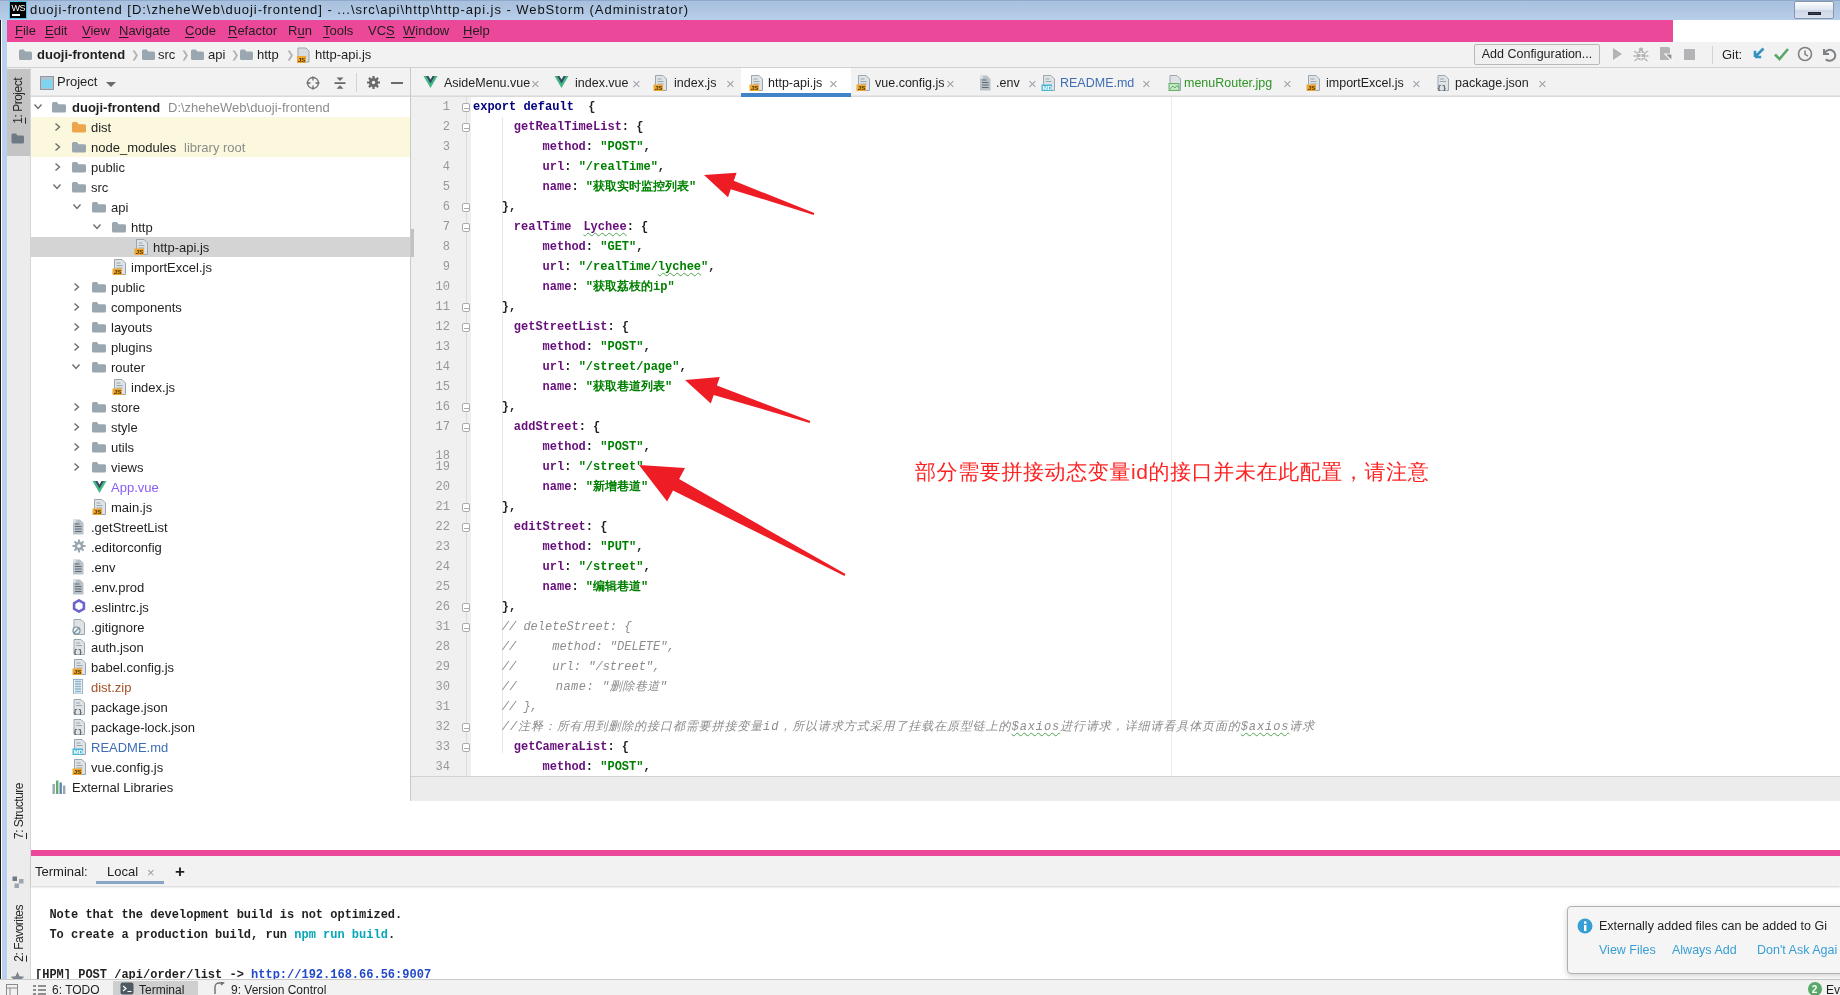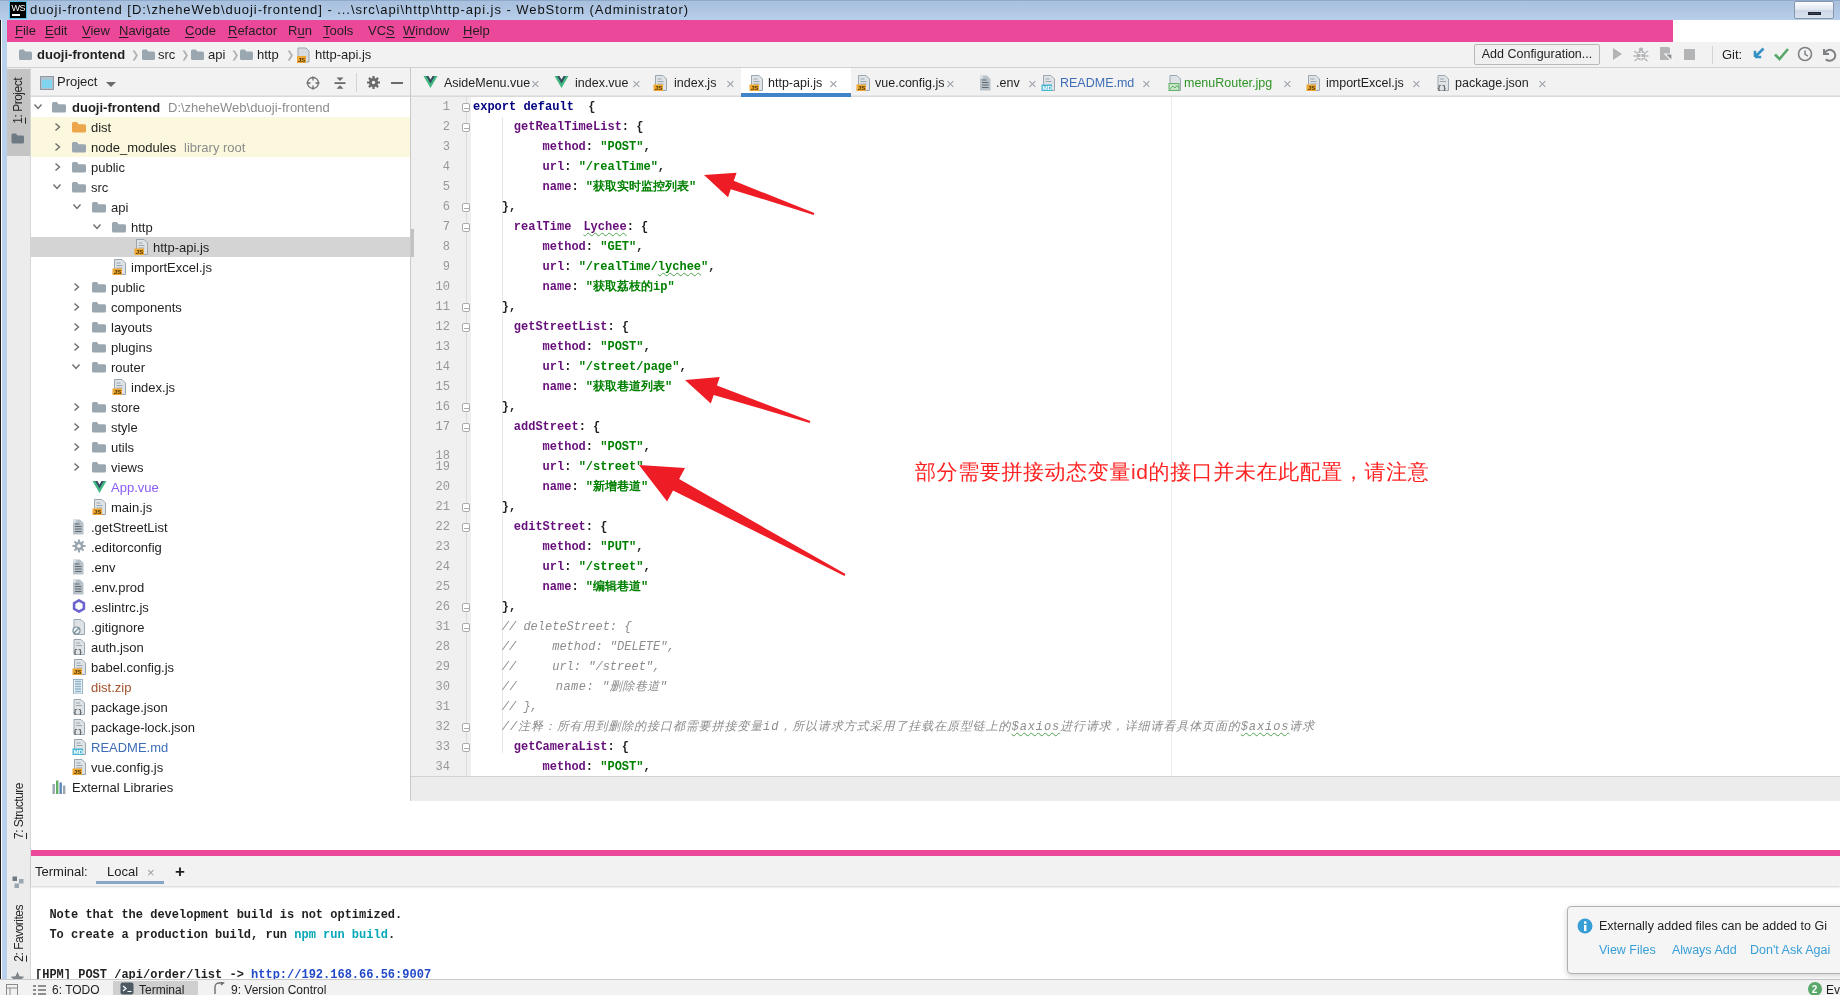--- a/index.html
+++ b/index.html
@@ -670,14 +670,14 @@
   </div>
 <div class="abs" id="notif">
   <svg style="position:absolute;left:9px;top:11px" width="16" height="16">
       <circle cx="8" cy="8" r="7.5" fill="#389fd6"></circle>
       <rect x="7" y="7" width="2.4" height="6" fill="#fff"></rect>
       <rect x="7" y="3.4" width="2.4" height="2.4" fill="#fff"></rect>
     </svg>
   <div class="msg">Externally added files can be added to Gi</div>
   <div class="lnk" style="left:31px">View Files</div>
   <div class="lnk" style="left:104px">Always Add</div>
-  <div class="lnk" style="left:182px">Don't Ask Agai</div>
+  <div class="lnk" style="left:189px">Don't Ask Agai</div>
 </div>
 
 </body></html>

